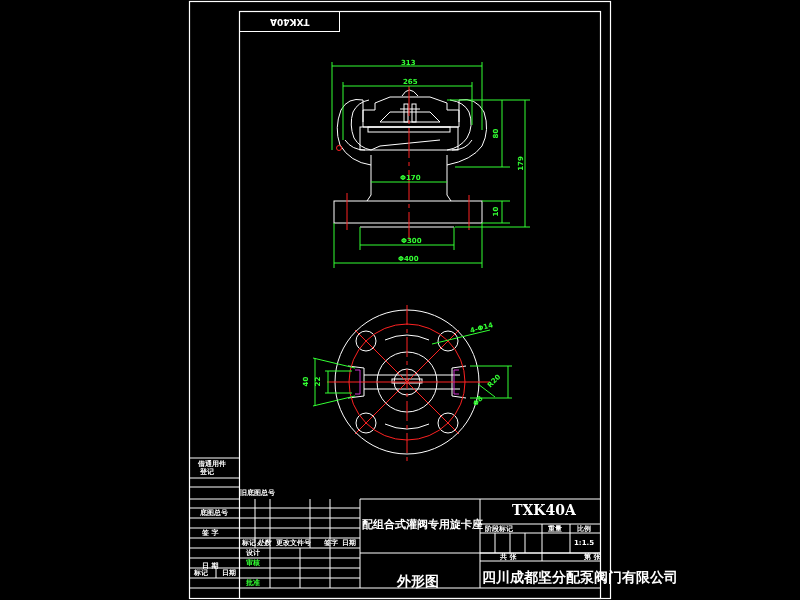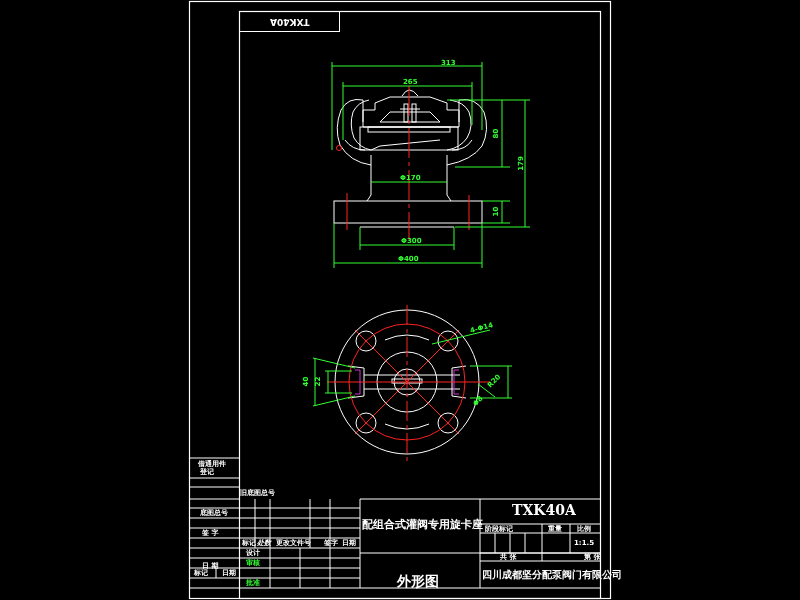--- a/index.html
+++ b/index.html
@@ -154,21 +154,21 @@
     <line x1="570" y1="524" x2="570" y2="553"></line>
     <line x1="495" y1="533" x2="495" y2="553"></line>
     <line x1="510" y1="533" x2="510" y2="553"></line>
     <line x1="525" y1="533" x2="525" y2="553"></line>
     <line x1="360" y1="588" x2="601" y2="588"></line>
   </g>
 </svg>
 
 <div class="t" style="left:270px;top:17px;font-size:9px;transform:rotate(180deg);">TXK40A</div>
 
-<div class="t g" style="left:401px;top:60px;margin-left:40px;">313</div>
+<div class="t g" style="left:401px;top:60px;">313</div>
 <div class="t g" style="left:403px;top:79px;">265</div>
 <div class="t g" style="left:400px;top:175px;">Φ170</div>
 <div class="t g" style="left:401px;top:238px;">Φ300</div>
 <div class="t g" style="left:398px;top:256px;">Φ400</div>
 <div class="t g" style="left:492px;top:130px;transform:rotate(-90deg);">80</div>
 <div class="t g" style="left:514px;top:160px;transform:rotate(-90deg);">179</div>
 <div class="t g" style="left:492px;top:208px;transform:rotate(-90deg);">10</div>
 
 <div class="t g" style="left:470px;top:325px;transform:rotate(-15deg);">4-Φ14</div>
 <div class="t g" style="left:302px;top:378px;transform:rotate(-90deg);">40</div>
@@ -197,13 +197,13 @@
 
 <div class="t mid" style="left:362px;top:519px;">配组合式灌阀专用旋卡座</div>
 <div class="t big" style="left:397px;top:563px;margin-top:11px;">外形图</div>
 <div class="t big" style="left:512px;top:503px;">TXK40A</div>
 <div class="t" style="left:485px;top:526px;">阶段标记</div>
 <div class="t" style="left:548px;top:526px;">重量</div>
 <div class="t" style="left:577px;top:526px;">比例</div>
 <div class="t" style="left:574px;top:540px;">1:1.5</div>
 <div class="t" style="left:500px;top:554px;">共 张</div>
 <div class="t" style="left:584px;top:554px;">第 张</div>
-<div class="t mid" style="left:482px;top:570px;font-size:10px;">四川成都坚分配泵阀门有限公司</div>
+<div class="t mid" style="left:482px;top:570px;font-size:14px;">四川成都坚分配泵阀门有限公司</div>
 
 </body></html>

